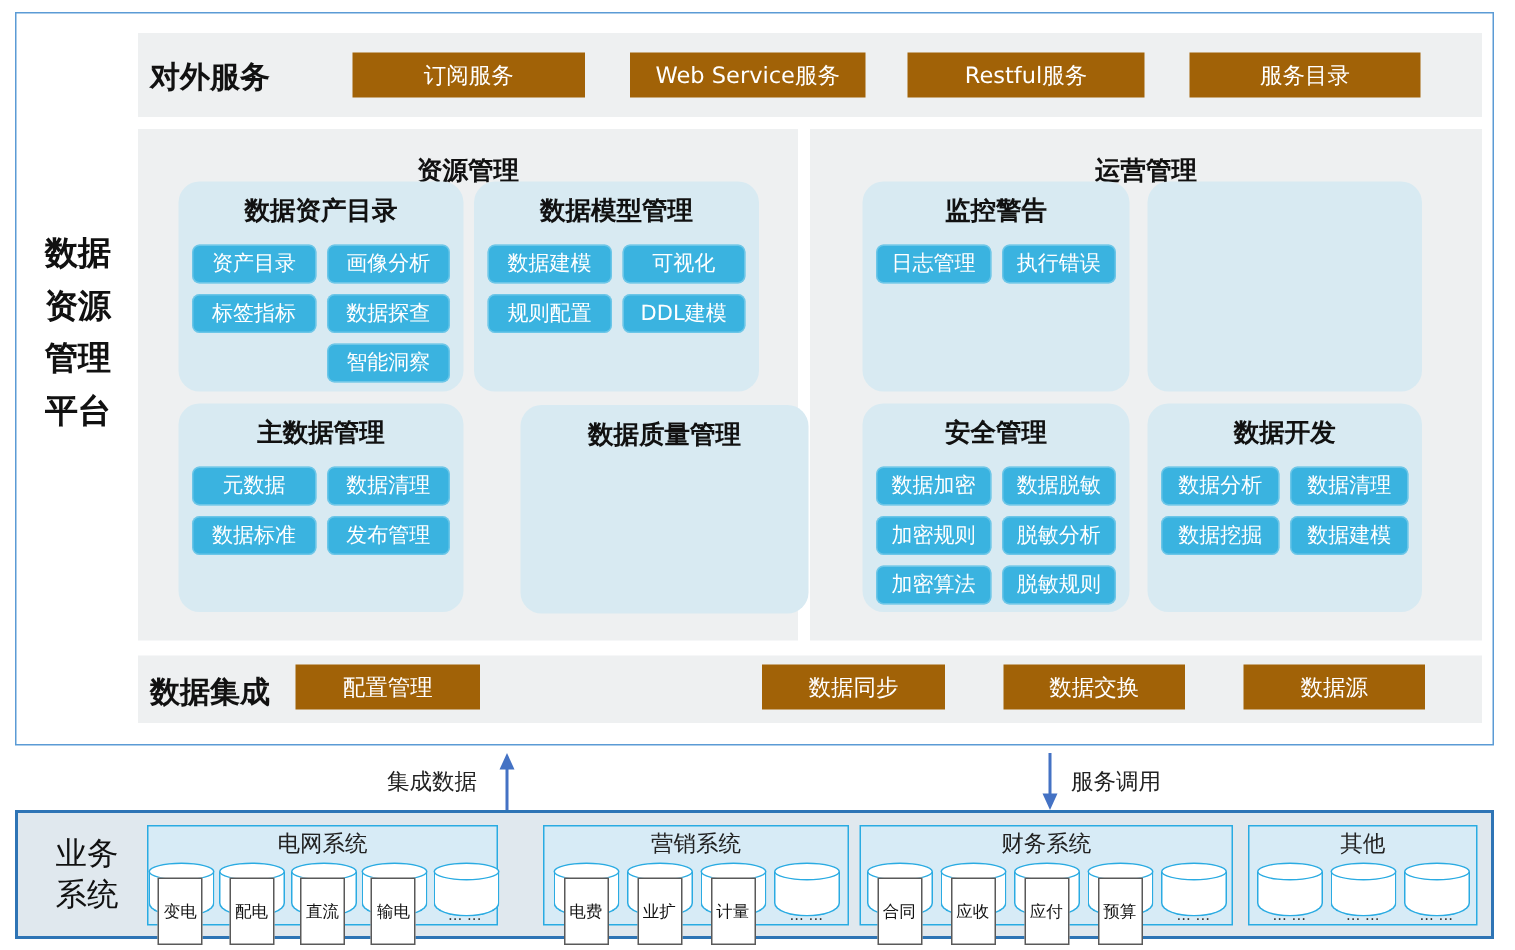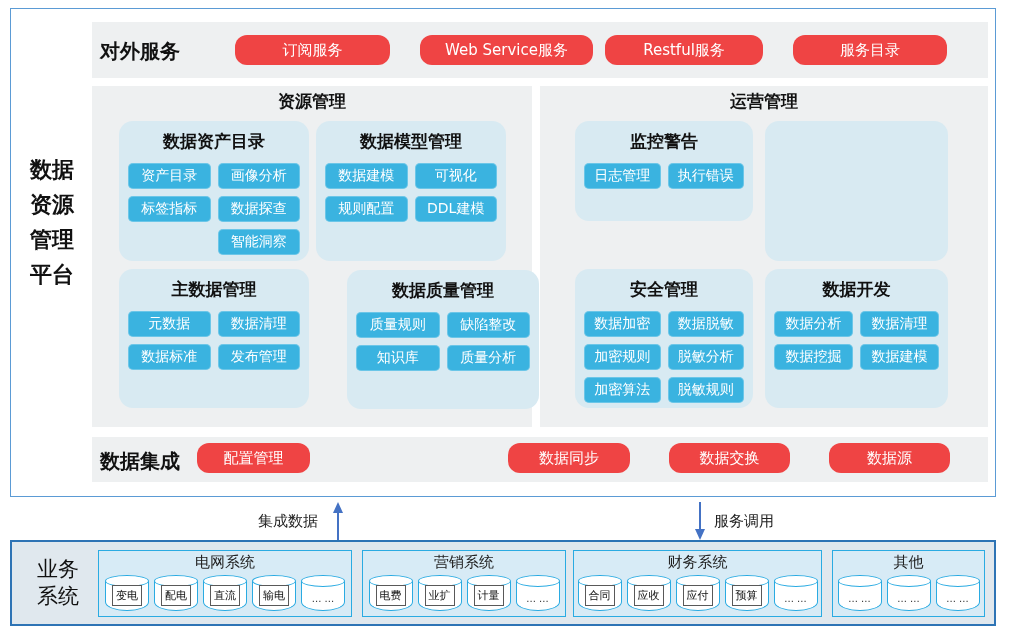--- a/index.html
+++ b/index.html
@@ -17,26 +17,26 @@
     font-size:22px; font-weight:bold; line-height:35px; color:#111; }
 
   
   .gray { background:#eef0f1; }
   .ext-row  { left:92px; top:22px;  width:896px; height:56px; }
   .int-row  { left:92px; top:437px; width:896px; height:45px; }
   .panel-res { left:92px;  top:86px; width:440px; height:341px; }
   .panel-ops { left:540px; top:86px; width:448px; height:341px; }
 
   .row-label { font-size:20px; font-weight:bold; color:#111; }
-  .panel-title { font-size:17px; font-weight:bold; text-align:center; padding-top:4px; color:#111; }
+  .panel-title { font-size:17px; font-weight:bold; text-align:center; padding-top:16px; color:#111; }
 
   
   .btn { display:flex; align-items:center; justify-content:center;
     color:#fff; cursor:pointer; white-space:nowrap; }
-  .btn-blue { background:#ef4444; border-radius:12px; font-size:15px; height:30px; }
+  .btn-blue { background:#a16207; border-radius:0; font-size:15px; height:30px; }
   .btn-cyan { background:#3ab3e0; border-radius:5px; font-size:14px; height:26px;
     box-shadow: inset 0 0 0 1px rgba(255,255,255,0.25); }
 
   
   .subbox { background:#d8eaf2; border-radius:14px; padding:8px 9px 0 9px; }
   .subbox-title { font-size:17px; font-weight:bold; text-align:center;
     line-height:24px; margin-bottom:10px; color:#111; }
   .subbox-spacer { height:34px; }
   .btn-grid { display:grid; grid-template-columns:1fr 1fr; gap:7px; }
 
@@ -56,41 +56,41 @@
 
   
   .cyl { position:relative; width:44px; height:38px; }
   .cyl-body { position:absolute; left:0; top:6px; width:44px; height:30px;
     background:#fff; border:1px solid #2aabe2; border-top:none;
     border-radius:0 0 50% 50% / 0 0 9px 9px; }
   .cyl-top { position:absolute; left:0; top:0; width:44px; height:12px;
     background:#fff; border:1px solid #2aabe2; border-radius:50%; }
   .cyl-label { position:absolute; left:50%; top:10px; transform:translateX(-50%);
     background:#fff; border:1px solid #595959; font-size:11px; line-height:15px;
-    padding:2px 3px; white-space:nowrap; z-index:2; color:#111; }
+    padding:14px 3px; white-space:nowrap; z-index:2; color:#111; }
   .cyl-dots { border:none; background:transparent; font-size:10px; top:14px; color:#333; }
 </style>
 </head>
 <body>
 
 <div id="stage">
 
   <div class="abs outer-box"></div>
 
   <div class="abs platform-title">
     <div>数据</div>
     <div>资源</div>
     <div>管理</div>
     <div>平台</div>
   </div>
 
   <div class="abs gray ext-row"></div>
   <div class="abs row-label" style="left:100px; top:38px;">对外服务</div>
   <div class="abs btn btn-blue" style="left:235px; top:35px; width:155px;">订阅服务</div>
-  <div class="abs btn btn-blue" style="left:420px; top:35px; width:173px;">Web Service服务</div>
+  <div class="abs btn btn-blue" style="left:420px; top:35px; width:157px;">Web Service服务</div>
   <div class="abs btn btn-blue" style="left:605px; top:35px; width:158px;">Restful服务</div>
   <div class="abs btn btn-blue" style="left:793px; top:35px; width:154px;">服务目录</div>
 
   <div class="abs gray panel-res">
     <div class="panel-title">资源管理</div>
   </div>
 
   <div class="abs subbox" style="left:119px; top:121px; width:190px; height:140px;">
     <div class="subbox-title">数据资产目录</div>
     <div class="btn-grid">
@@ -117,33 +117,27 @@
     <div class="btn-grid">
       <div class="btn btn-cyan">元数据</div>
       <div class="btn btn-cyan">数据清理</div>
       <div class="btn btn-cyan">数据标准</div>
       <div class="btn btn-cyan">发布管理</div>
     </div>
   </div>
 
   <div class="abs subbox" style="left:316px; top:270px; width:192px; height:139px;margin-left:31px;">
     <div class="subbox-title">数据质量管理</div>
-    <div class="btn-grid">
-      <div class="btn btn-cyan">质量规则</div>
-      <div class="btn btn-cyan">缺陷整改</div>
-      <div class="btn btn-cyan">知识库</div>
-      <div class="btn btn-cyan">质量分析</div>
-    </div>
   </div>
 
   <div class="abs gray panel-ops">
     <div class="panel-title">运营管理</div>
   </div>
 
-  <div class="abs subbox" style="left:575px; top:121px; width:178px; height:100px;">
+  <div class="abs subbox" style="left:575px; top:121px; width:178px; height:140px;">
     <div class="subbox-title">监控警告</div>
     <div class="btn-grid">
       <div class="btn btn-cyan">日志管理</div>
       <div class="btn btn-cyan">执行错误</div>
     </div>
   </div>
 
   <div class="abs subbox" style="left:765px; top:121px; width:183px; height:140px;">
     <div class="subbox-spacer"></div>
   </div>
@@ -165,21 +159,21 @@
     <div class="btn-grid">
       <div class="btn btn-cyan">数据分析</div>
       <div class="btn btn-cyan">数据清理</div>
       <div class="btn btn-cyan">数据挖掘</div>
       <div class="btn btn-cyan">数据建模</div>
     </div>
   </div>
 
   <div class="abs gray int-row"></div>
   <div class="abs row-label" style="left:100px; top:448px;">数据集成</div>
-  <div class="abs btn btn-blue" style="left:197px; top:443px; width:113px;">配置管理</div>
+  <div class="abs btn btn-blue" style="left:197px; top:443px; width:123px;">配置管理</div>
   <div class="abs btn btn-blue" style="left:508px; top:443px; width:122px;">数据同步</div>
   <div class="abs btn btn-blue" style="left:669px; top:443px; width:121px;">数据交换</div>
   <div class="abs btn btn-blue" style="left:829px; top:443px; width:121px;">数据源</div>
 
   <div class="abs flow-label" style="left:258px; top:512px;">集成数据</div>
   <svg class="abs" style="left:330px; top:501px;" width="16" height="40">
     <line x1="8" y1="39" x2="8" y2="8" stroke="#4472c4" stroke-width="2"></line>
     <polygon points="3,12 8,1 13,12" fill="#4472c4"></polygon>
   </svg>
 
@@ -188,21 +182,21 @@
     <polygon points="3,28 8,39 13,28" fill="#4472c4"></polygon>
   </svg>
   <div class="abs flow-label" style="left:714px; top:512px;">服务调用</div>
 
   <div class="abs bottom-box"></div>
   <div class="abs biz-label">
     <div>业务</div>
     <div>系统</div>
   </div>
 
-  <div class="abs group-box" style="left:98px; width:254px;">
+  <div class="abs group-box" style="left:98px; width:234px;">
     <div class="group-title">电网系统</div>
     <div class="cyl-row">
       <div class="cyl">
         <div class="cyl-body"></div>
         <div class="cyl-top"></div>
         <div class="cyl-label">变电</div>
       </div>
       <div class="cyl">
         <div class="cyl-body"></div>
         <div class="cyl-top"></div>

